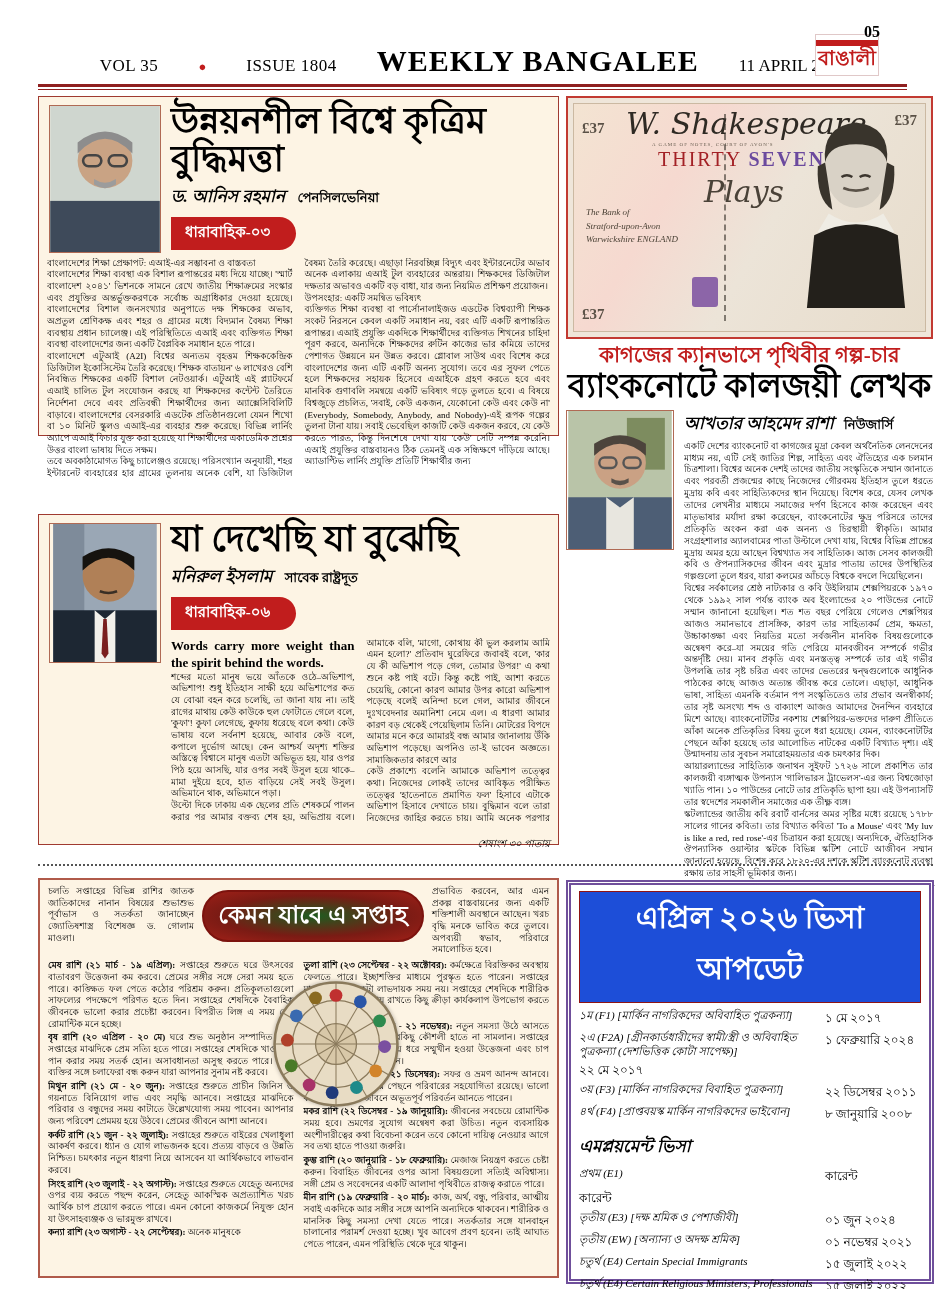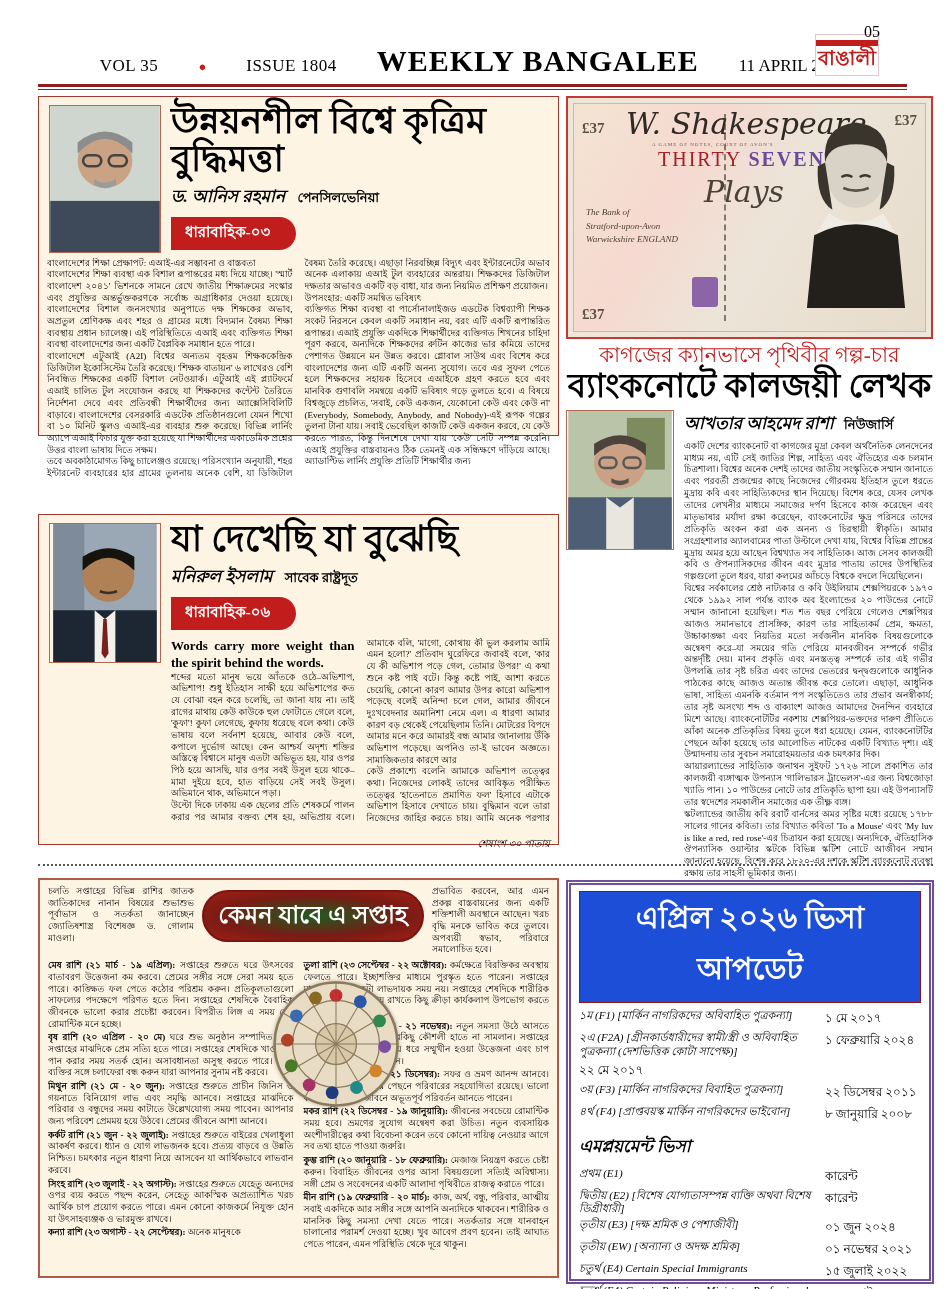--- a/index.html
+++ b/index.html
@@ -9,21 +9,21 @@
   
   .masthead { position:absolute; top:36px; left:38px; right:38px; height:44px; }
   .mast-line { display:flex; align-items:baseline; justify-content:center; gap:40px; padding-top:8px; }
   .vol { font-size:17px; letter-spacing:.5px; }
   .dot { color:#c11d1d; font-size:13px; }
   .paper-title { font-size:30px; font-weight:bold; letter-spacing:1px; }
   .mast-date { font-size:17px; }
   .logo-box { position:absolute; right:28px; top:-2px; width:64px; height:42px; border:1px solid #e0c8c8; background:#fff; display:flex; align-items:center; justify-content:center; flex-direction:column; }
   .logo-strip { width:100%; height:6px; background:#c11d1d; }
   .logo-script { color:#c11d1d; font-weight:bold; font-size:20px; line-height:1.2; }
-  .pagenum { position:absolute; right:-2px; top:-12px; font-size:16px; font-weight:normal; }
+  .pagenum { position:absolute; right:-2px; top:-12px; font-size:16px; font-weight:bold; }
   .rule-thick { position:absolute; top:84px; left:38px; right:38px; border-top:3px solid #8f1f1f; }
   .rule-thin  { position:absolute; top:89px; left:38px; right:38px; border-top:1px solid #8f1f1f; }
 
   
   .artbox { position:absolute; background:#fdf4e4; border:1px solid #a03a30; padding:6px 8px; }
   #article1 { top:96px; left:38px; width:521px; height:340px; }
   #article3 { top:514px; left:38px; width:521px; height:331px; }
 
   .photo { float:left; width:112px; height:148px; border:1px solid #b06a54; margin:2px 10px 4px 2px; overflow:hidden; }
   .photo svg { width:100%; height:100%; display:block; }
@@ -46,21 +46,21 @@
   .note-sub { position:absolute; top:38px; left:78px; font-size:5px; letter-spacing:1px; color:#6a5f52; }
   .thirty { position:absolute; top:44px; left:84px; font-size:20px; font-weight:normal; letter-spacing:2px; color:#a32126; }
   .thirty b { color:#6b4a9e; }
   .plays { position:absolute; top:70px; left:130px; font-size:30px; font-style:italic; color:#4a4238; font-family:"DejaVu Serif",serif; }
   .bank-lines { position:absolute; top:102px; left:12px; font-size:9px; font-style:italic; color:#4c4337; line-height:1.5; }
   .stamp { position:absolute; bottom:24px; left:118px; width:26px; height:30px; background:#7a4fa0; border-radius:3px; opacity:.85; }
   .portrait { position:absolute; right:4px; top:4px; width:130px; height:200px; }
   .dash-line { position:absolute; top:10px; bottom:10px; left:150px; border-left:2px dashed #3a342c; opacity:.6; }
 
   #article2 { position:absolute; top:344px; left:566px; width:367px; height:508px; }
-  .kicker { color:#c11d1d; font-weight:normal; font-size:21px; text-align:center; line-height:1.1; }
+  .kicker { color:#c11d1d; font-weight:bold; font-size:21px; text-align:center; line-height:1.1; }
   .headline2 { font-size:33px; font-weight:bold; text-align:center; line-height:1.05; margin-top:2px; }
   .a2-photo { float:left; width:108px; height:140px; border:1px solid #b06a54; margin:6px 10px 2px 0; overflow:hidden; }
   .a2-photo svg { width:100%; height:100%; display:block; }
   .byline2 { font-size:17px; font-weight:bold; font-style:italic; margin-top:6px; }
   .byline2 .loc { font-size:13px; font-style:normal; margin-left:6px; }
   .body1col { font-size:9px; line-height:1.32; text-align:justify; margin-top:3px; white-space:pre-line; }
 
   
   .dotted-sep { position:absolute; top:864px; left:38px; right:12px; border-top:2px dotted #555; }
 
@@ -290,21 +290,20 @@
           <span class="visa-date">৮ জানুয়ারি ২০০৮</span>
         </div>
     </div>
     <div class="visa-section">এমপ্লয়মেন্ট ভিসা</div>
     <div class="visa-rows">
       <div class="visa-row">
           <span class="visa-label">প্রথম (E1)</span>
           <span class="visa-date">কারেন্ট</span>
         </div>
       <div class="visa-row">
-          <span class="visa-label">দ্বিতীয় (E2) [বিশেষ যোগ্যতাসম্পন্ন ব্যক্তি অথবা বিশেষ ডিগ্রীধারী]</span>
           <span class="visa-date">কারেন্ট</span>
         </div>
       <div class="visa-row">
           <span class="visa-label">তৃতীয় (E3) [দক্ষ শ্রমিক ও পেশাজীবী]</span>
           <span class="visa-date">০১ জুন ২০২৪</span>
         </div>
       <div class="visa-row">
           <span class="visa-label">তৃতীয় (EW) [অন্যান্য ও অদক্ষ শ্রমিক]</span>
           <span class="visa-date">০১ নভেম্বর ২০২১</span>
         </div>

